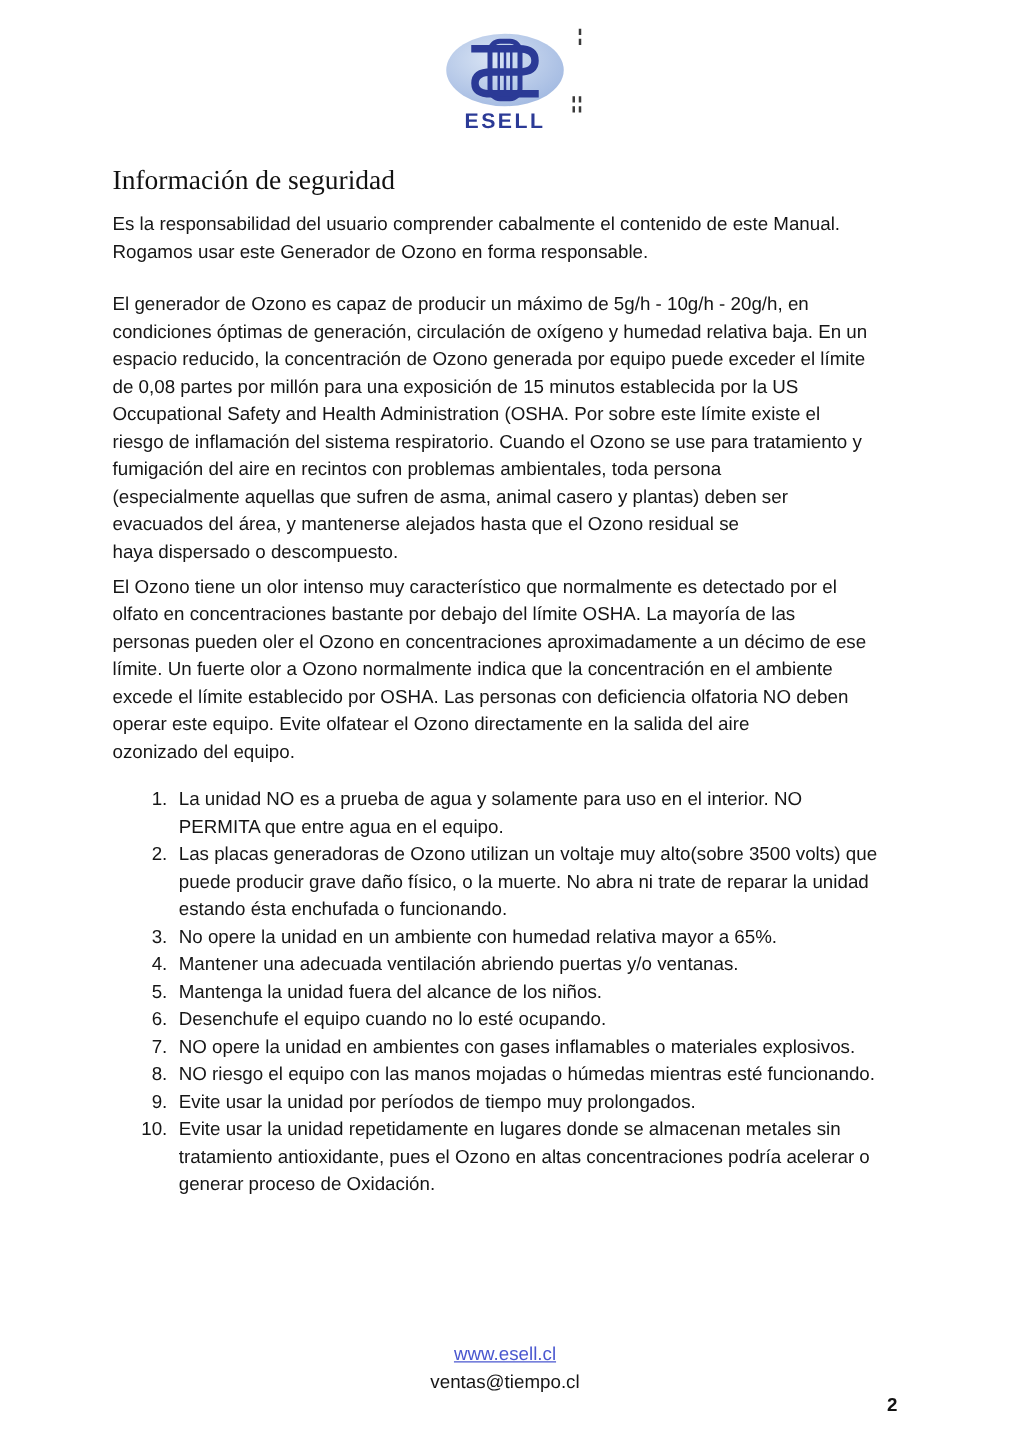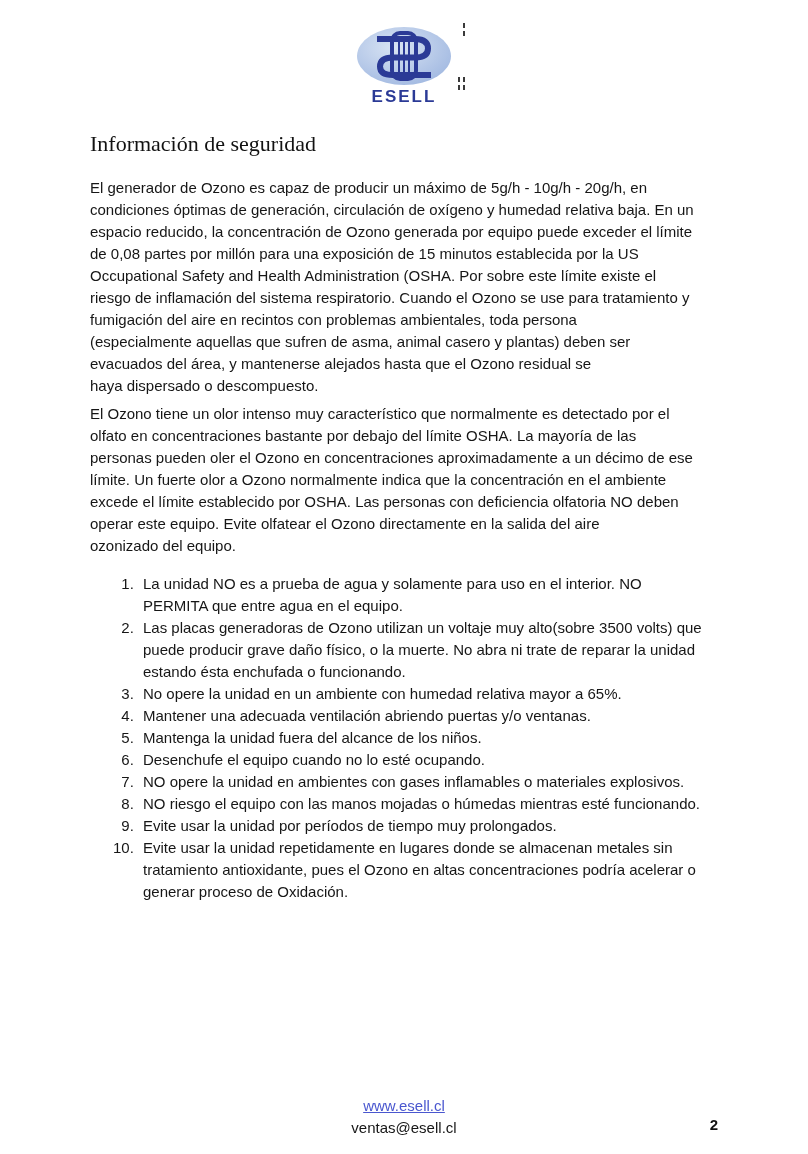--- a/index.html
+++ b/index.html
@@ -75,21 +75,21 @@
     line-height: 22px;
   }
   ol.precautions li {
     padding-left: 5px;
     white-space: pre-line;
   }
   
   .footer {
     position: absolute;
     left: 90px;
-    top: 1075px;
+    top: 1053px;
     width: 628px;
     text-align: center;
     font-size: 15px;
     line-height: 22px;
   }
   .footer a {
     color: #4a57cf;
     text-decoration: underline;
   }
   .footer .email { color: #161616; }
@@ -138,20 +138,22 @@
         <div class="dash"></div>
       </div>
     <div class="col">
         <div class="dash"></div>
         <div class="dash"></div>
       </div>
   </div>
 
   <h1 class="h1">Información de seguridad</h1>
 
+  <p class="para p1">Es la responsabilidad del usuario comprender cabalmente el contenido de este Manual.
+Rogamos usar este Generador de Ozono en forma responsable.</p>
 
   <p class="para p2">El generador de Ozono es capaz de producir un máximo de 5g/h - 10g/h - 20g/h, en
 condiciones óptimas de generación, circulación de oxígeno y humedad relativa baja. En un
 espacio reducido, la concentración de Ozono generada por equipo puede exceder el límite
 de 0,08 partes por millón para una exposición de 15 minutos establecida por la US
 Occupational Safety and Health Administration (OSHA. Por sobre este límite existe el
 riesgo de inflamación del sistema respiratorio. Cuando el Ozono se use para tratamiento y
 fumigación del aire en recintos con problemas ambientales, toda persona
 (especialmente aquellas que sufren de asma, animal casero y plantas) deben ser
 evacuados del área, y mantenerse alejados hasta que el Ozono residual se
@@ -179,18 +181,18 @@
     <li>NO opere la unidad en ambientes con gases inflamables o materiales explosivos.</li>
     <li>NO riesgo el equipo con las manos mojadas o húmedas mientras esté funcionando.</li>
     <li>Evite usar la unidad por períodos de tiempo muy prolongados.</li>
     <li>Evite usar la unidad repetidamente en lugares donde se almacenan metales sin
 tratamiento antioxidante, pues el Ozono en altas concentraciones podría acelerar o
 generar proceso de Oxidación.</li>
   </ol>
 
   <div class="footer">
     <div><a href="#">www.esell.cl</a></div>
-    <div class="email">ventas@esell.cl</div>
+    <div class="email">ventas@tiempo.cl</div>
   </div>
 
   <div class="page-number">2</div>
 
 </div>
 
 </body></html>

